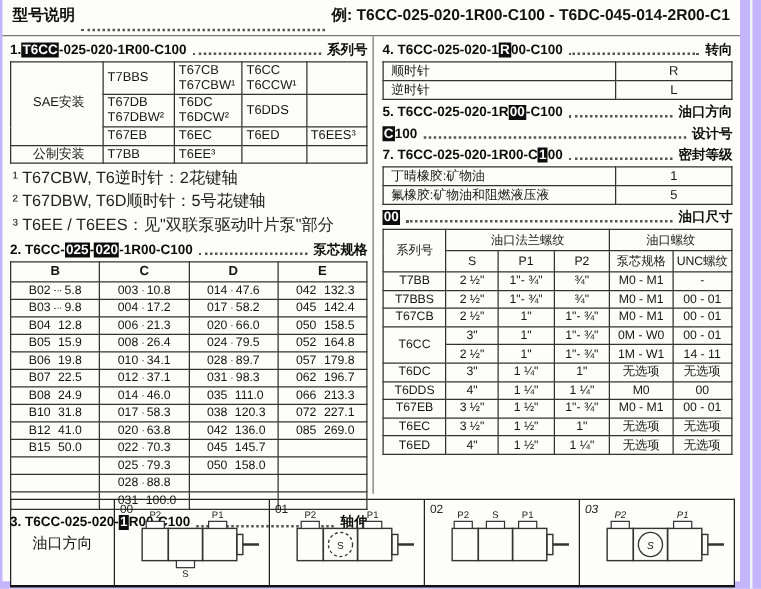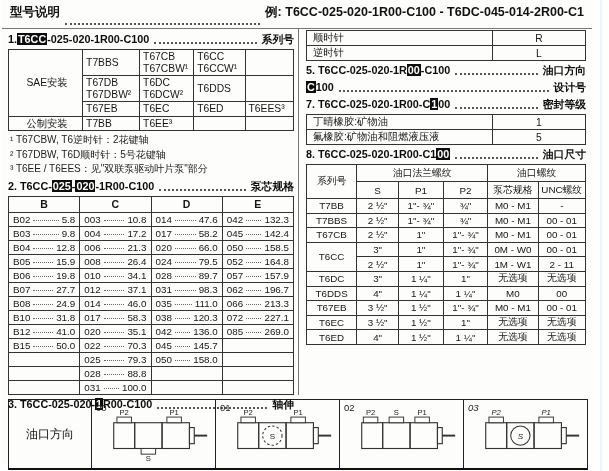--- a/index.html
+++ b/index.html
@@ -1,17 +1,17 @@
 <!DOCTYPE html>
 <html><head>
 <meta charset="utf-8">
 <style>
   html,body{margin:0;padding:0;}
   body{font-family:"Liberation Sans","DejaVu Sans",sans-serif;background:#e8eef2;}
-  .page{position:relative;width:609px;height:471px;background:#ffffff;overflow:hidden;}
+  .page{position:relative;width:609px;height:471px;background:#c4b5fd;overflow:hidden;}
   .paper{position:absolute;left:2px;top:0;width:590px;height:465px;background:#fdfdfb;color:#111;}
   .edge-line{position:absolute;right:7px;top:0;bottom:0;width:2px;background:#eef4f8;}
 
   
   .titlebar{display:flex;align-items:baseline;height:24px;padding:4px 8px 0 8px;border-bottom:1px solid #777;font-size:12.5px;font-weight:bold;white-space:nowrap;}
   .leader{flex:1 1 auto;border-bottom:2px dotted #555;margin:0 5px;height:2px;align-self:flex-end;margin-bottom:3px;min-width:12px;}
 
   
   .columns{display:flex;height:366px;}
   .col-left{width:296px;padding:1px 4px 0 6px;box-sizing:border-box;}
@@ -23,26 +23,26 @@
   table{border-collapse:collapse;width:100%;table-layout:fixed;}
   td,th{border:1px solid #333;color:#151515;}
 
   
   .mount-table{font-size:10.3px;}
   .mount-table td{padding:1px 3px;line-height:1.12;vertical-align:middle;}
   .mount-table .rowlabel{text-align:center;padding-left:6px;}
   .mount-table col.c0{width:26%;} .mount-table col.c1{width:20%;}
   .mount-table col.c2{width:19%;} .mount-table col.c3{width:18%;} .mount-table col.c4{width:17%;}
 
-  .footnotes{font-size:10px;line-height:1.45;margin:2px 0 1px 2px;color:#222;}
+  .footnotes{font-size:13px;line-height:1.45;margin:2px 0 1px 2px;color:#222;}
 
   
   .pump-table{font-size:9.8px;}
   .pump-table th{height:13px;font-weight:bold;font-size:10.5px;}
-  .pump-table td{height:13px;padding:0 4px;}
+  .pump-table td{height:13px;padding:0 14px;}
   .pcell{display:flex;align-items:baseline;}
   .pcell .dots{flex:1;border-bottom:1.5px dotted #666;margin:0 3px;transform:translateY(-2px);}
 
   
   .two-col{font-size:10.3px;}
   .two-col td{height:14px;padding:0 6px;}
   .two-col td:first-child{width:62%;text-align:left;}
   .two-col td:last-child{text-align:center;}
 
   
@@ -287,30 +287,30 @@
                   <div class="pcell">
                     <span>028</span>
                     <span class="dots"></span>
                     <span>89.7</span>
                   </div>
                 </td>
                 <td>
                   <div class="pcell">
                     <span>057</span>
                     <span class="dots"></span>
-                    <span>157.9</span>
+                    <span>179.8</span>
                   </div>
                 </td>
               </tr>
               <tr>
                 <td>
                   <div class="pcell">
                     <span>B07</span>
                     <span class="dots"></span>
-                    <span>27.7</span>
+                    <span>22.5</span>
                   </div>
                 </td>
                 <td>
                   <div class="pcell">
                     <span>012</span>
                     <span class="dots"></span>
                     <span>37.1</span>
                   </div>
                 </td>
                 <td>
@@ -393,21 +393,21 @@
                   <div class="pcell">
                     <span>B12</span>
                     <span class="dots"></span>
                     <span>41.0</span>
                   </div>
                 </td>
                 <td>
                   <div class="pcell">
                     <span>020</span>
                     <span class="dots"></span>
-                    <span>35.1</span>
+                    <span>63.8</span>
                   </div>
                 </td>
                 <td>
                   <div class="pcell">
                     <span>042</span>
                     <span class="dots"></span>
                     <span>136.0</span>
                   </div>
                 </td>
                 <td>
@@ -491,20 +491,27 @@
           <span>3. T6CC-025-020-</span>
             <span class="hl">1</span>
             <span>R00-C100</span>
           <span class="leader"></span>
           <span>轴伸</span>
         </div>
       </div>
 
       <div class="col-right">
 
+        <div class="sec">
+          <span>4. T6CC-025-020-1</span>
+            <span class="hl">R</span>
+            <span>00-C100</span>
+          <span class="leader"></span>
+          <span>转向</span>
+        </div>
 
         <table class="two-col">
             <tbody id="rotation-body">
               <tr>
                 <td>顺时针</td>
                 <td>R</td>
               </tr>
               <tr>
                 <td>逆时针</td>
                 <td>L</td>
@@ -542,21 +549,20 @@
                 <td>1</td>
               </tr>
               <tr>
                 <td>氟橡胶:矿物油和阻燃液压液</td>
                 <td>5</td>
               </tr>
             </tbody>
           </table>
 
         <div class="sec">
-          <span>8. T6CC-025-020-1R00-C1</span>
             <span class="hl">00</span>
             <span></span>
           <span class="leader"></span>
           <span>油口尺寸</span>
         </div>
 
         <table class="port-table">
           <colgroup>
               <col class="s0">
               <col class="s1">
@@ -610,21 +616,21 @@
                 <td>1"</td>
                 <td>1"- ¾"</td>
                 <td>0M - W0</td>
                 <td>00 - 01</td>
               </tr>
               <tr>
                 <td>2 ½"</td>
                 <td>1"</td>
                 <td>1"- ¾"</td>
                 <td>1M - W1</td>
-                <td>2 - 11</td>
+                <td>14 - 11</td>
               </tr>
               <tr>
                 <td>T6DC</td>
                 <td>3"</td>
                 <td>1 ¼"</td>
                 <td>1"</td>
                 <td>无选项</td>
                 <td>无选项</td>
               </tr>
               <tr>

